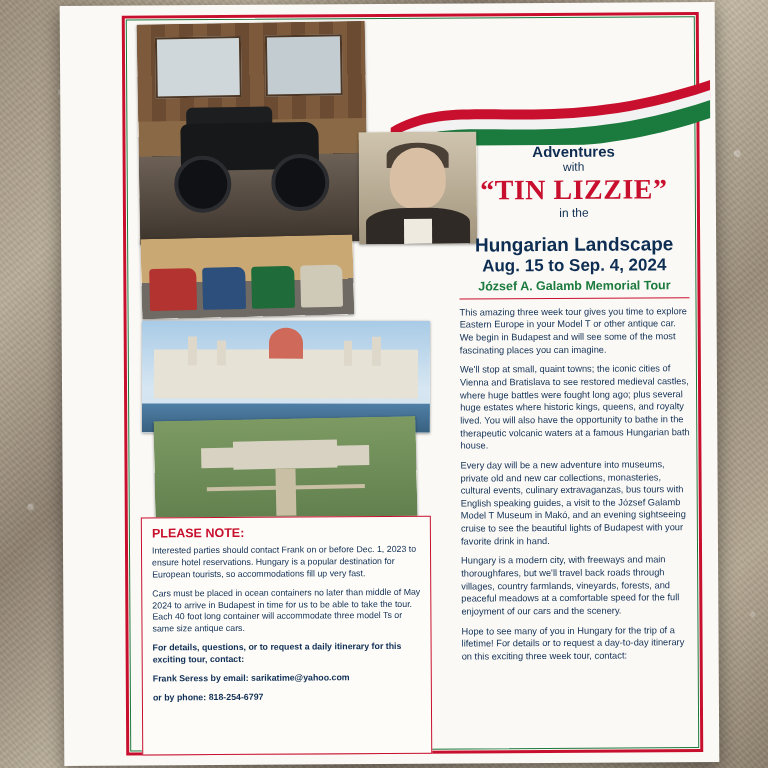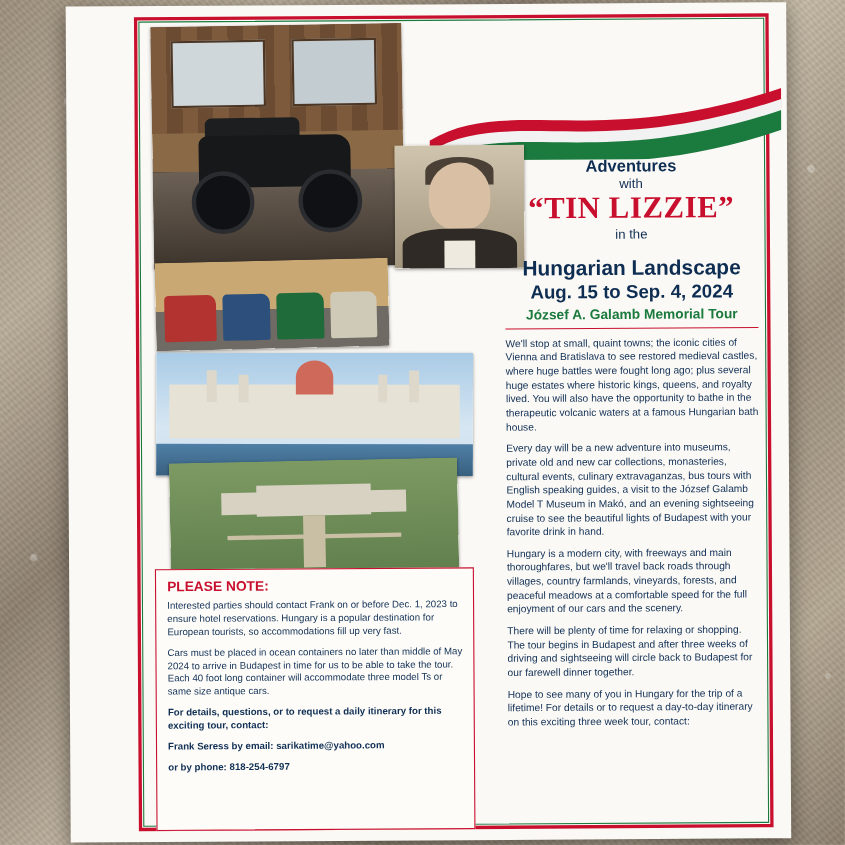--- a/index.html
+++ b/index.html
@@ -185,24 +185,24 @@
       <div class="t-lizzie">“TIN LIZZIE”</div>
       <div class="t-inthe">in the</div>
     </div>
     <div style="height:14px"></div>
     <div class="h-land">Hungarian Landscape</div>
     <div class="h-dates">Aug. 15 to Sep. 4, 2024</div>
     <div class="h-memorial">József A. Galamb Memorial Tour</div>
     <div class="rule"></div>
 
     <div class="body">
+      <p>This amazing three week tour gives you time to explore Eastern Europe in your Model T or other antique car. We begin in Budapest and will see some of the most fascinating places you can imagine.</p>
       <p>We'll stop at small, quaint towns; the iconic cities of Vienna and Bratislava to see restored medieval castles, where huge battles were fought long ago; plus several huge estates where historic kings, queens, and royalty lived. You will also have the opportunity to bathe in the therapeutic volcanic waters at a famous Hungarian bath house.</p>
       <p>Every day will be a new adventure into museums, private old and new car collections, monasteries, cultural events, culinary extravaganzas, bus tours with English speaking guides, a visit to the József Galamb Model T Museum in Makó, and an evening sightseeing cruise to see the beautiful lights of Budapest with your favorite drink in hand.</p>
       <p>Hungary is a modern city, with freeways and main thoroughfares, but we'll travel back roads through villages, country farmlands, vineyards, forests, and peaceful meadows at a comfortable speed for the full enjoyment of our cars and the scenery.</p>
-      <p>There will be plenty of time for relaxing or shopping. The tour begins in Budapest and after three weeks of driving and sightseeing will circle back to Budapest for our farewell dinner together.</p>
       <p>Hope to see many of you in Hungary for the trip of a lifetime! For details or to request a day-to-day itinerary on this exciting three week tour, contact:</p>
     </div>
 
   </div>
 
   <div class="notebox">
     <div class="note-title">PLEASE NOTE:</div>
     <p>Interested parties should contact Frank on or before Dec. 1, 2023 to ensure hotel reservations. Hungary is a popular destination for European tourists, so accommodations fill up very fast.</p>
     <p>Cars must be placed in ocean containers no later than middle of May 2024 to arrive in Budapest in time for us to be able to take the tour. Each 40 foot long container will accommodate three model Ts or same size antique cars.</p>
     <p class="b">For details, questions, or to request a daily itinerary for this exciting tour, contact:</p>

